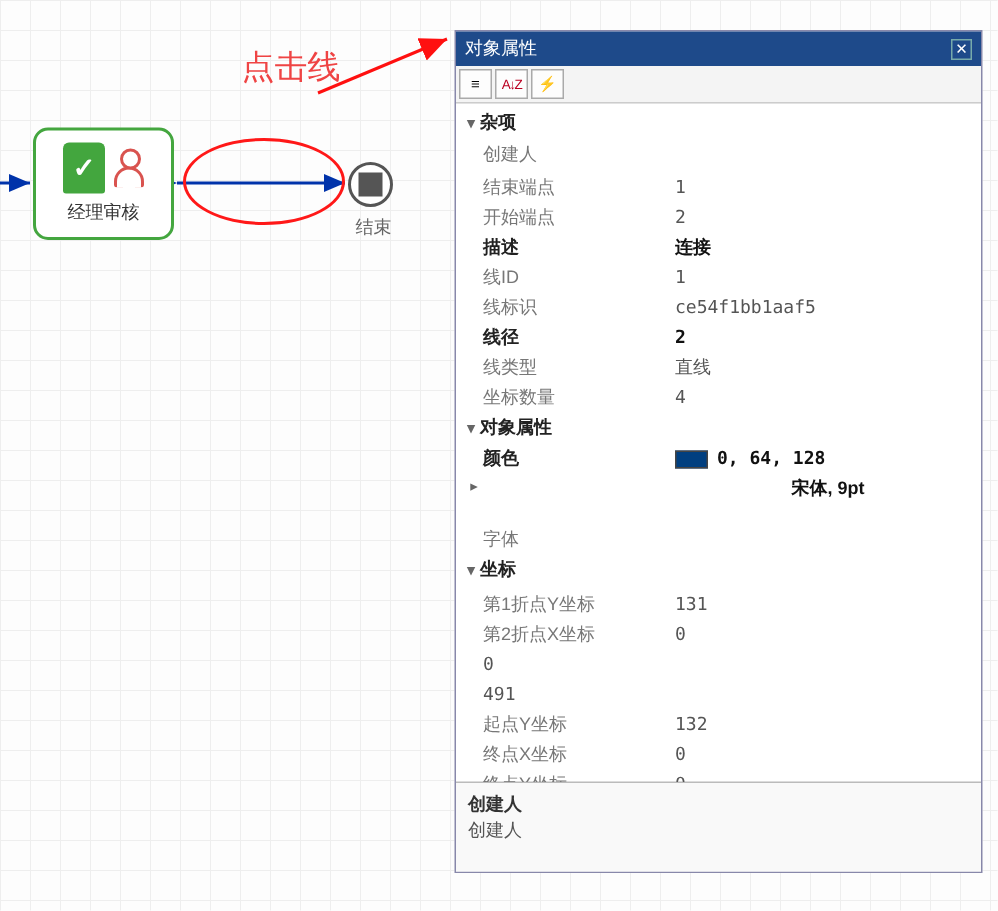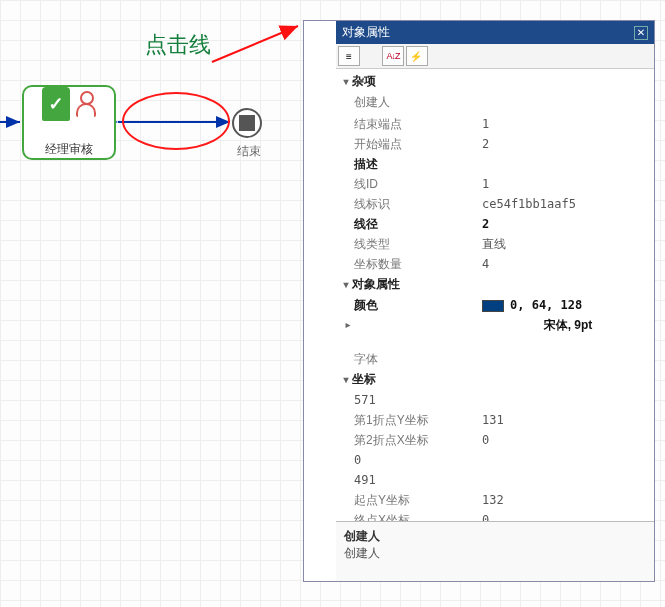--- a/index.html
+++ b/index.html
@@ -29,21 +29,21 @@
   .node-box {
     position: absolute;
     left: 22px; top: 85px;
     width: 94px; height: 75px;
     border: 2px solid #44a63f;
     border-radius: 10px;
     background: #ffffff;
     display: flex;
     flex-direction: column;
     align-items: center;
-    justify-content: space-between;
+    justify-content: center;
     gap: 4px;
   }
   .node-icons { display: flex; gap: 6px; align-items: center; }
   .doc-ic {
     width: 28px; height: 34px;
     background: #43a63e;
     border-radius: 4px 4px 2px 2px;
     position: relative;
   }
   .doc-ic::after {
@@ -102,21 +102,20 @@
   }
   
   .panel {
     position: absolute;
     left: 303px; top: 20px;
     width: 352px; height: 562px;
     border: 1px solid #88a;
     background: #fff;
     display: flex;
     flex-direction: column;
-    padding-left: 32px;
   }
   .panel-title {
     background: #1e4a8a;
     color: #fff;
     padding: 3px 6px;
     font-size: 12px;
     display: flex;
     align-items: center;
     justify-content: space-between;
   }
@@ -136,21 +135,21 @@
     align-items: center;
   }
   .tbtn {
     width: 22px; height: 20px;
     border: 1px solid #aaa;
     background: #fdfdfd;
     display: flex; align-items: center; justify-content: center;
     font-size: 10px;
     cursor: pointer;
   }
-  .tbtn.sort { font-size: 9px; letter-spacing:-1px; color:#b02;margin-left:20px; }
+  .tbtn.sort { font-size: 9px; letter-spacing:-1px; color:#b02; }
   .props {
     flex: 1;
     overflow: auto;
     padding: 2px 0;
   }
   .cat-row {
     display: flex;
     align-items: center;
     padding: 2px 4px;
     font-weight: bold;
@@ -200,22 +199,22 @@
     padding: 6px 8px 14px 8px;
     min-height: 60px;
     background: #f9f9f9;
   }
   .desc-box .dtitle { font-weight: bold; color:#333; }
   .desc-box .dbody { color:#555; }
   
   .anno-svg { position:absolute; left:0; top:0; pointer-events:none; }
   .anno-text {
     position:absolute;
-    left: 145px; top: 30px;
-    color: #15803d;
+    left: 161px; top: 30px;
+    color: #ef4444;
     font-size: 22px;
     font-family: "KaiTi","SimSun",serif;
   }
   .red-ellipse {
     position:absolute;
     left: 122px; top: 92px;
     width: 108px; height: 58px;
     border: 2px solid #ff1818;
     border-radius: 50%;
     background: transparent;
@@ -283,20 +282,21 @@
     <div class="prop-row">
         <span class="pname">结束端点</span>
         <span class="pval">1</span>
       </div>
     <div class="prop-row">
         <span class="pname">开始端点</span>
         <span class="pval">2</span>
       </div>
     <div class="prop-row bold">
         <span class="pname">描述</span>
+        <span class="pval">连接</span>
       </div>
     <div class="prop-row">
         <span class="pname">线ID</span>
         <span class="pval">1</span>
       </div>
     <div class="prop-row">
         <span class="pname">线标识</span>
         <span class="pval">ce54f1bb1aaf5</span>
       </div>
     <div class="prop-row bold">
@@ -324,21 +324,20 @@
       <span class="caret">▸</span>
       <span class="pname">字体</span>
       <span class="pval">宋体, 9pt</span>
     </div>
 
     <div class="cat-row">
       <span class="caret">▾</span>
       <span>坐标</span>
     </div>
     <div class="prop-row">
-        <span class="pval">571</span>
       </div>
     <div class="prop-row">
         <span class="pname">第1折点Y坐标</span>
         <span class="pval">131</span>
       </div>
     <div class="prop-row">
         <span class="pname">第2折点X坐标</span>
         <span class="pval">0</span>
       </div>
     <div class="prop-row">

